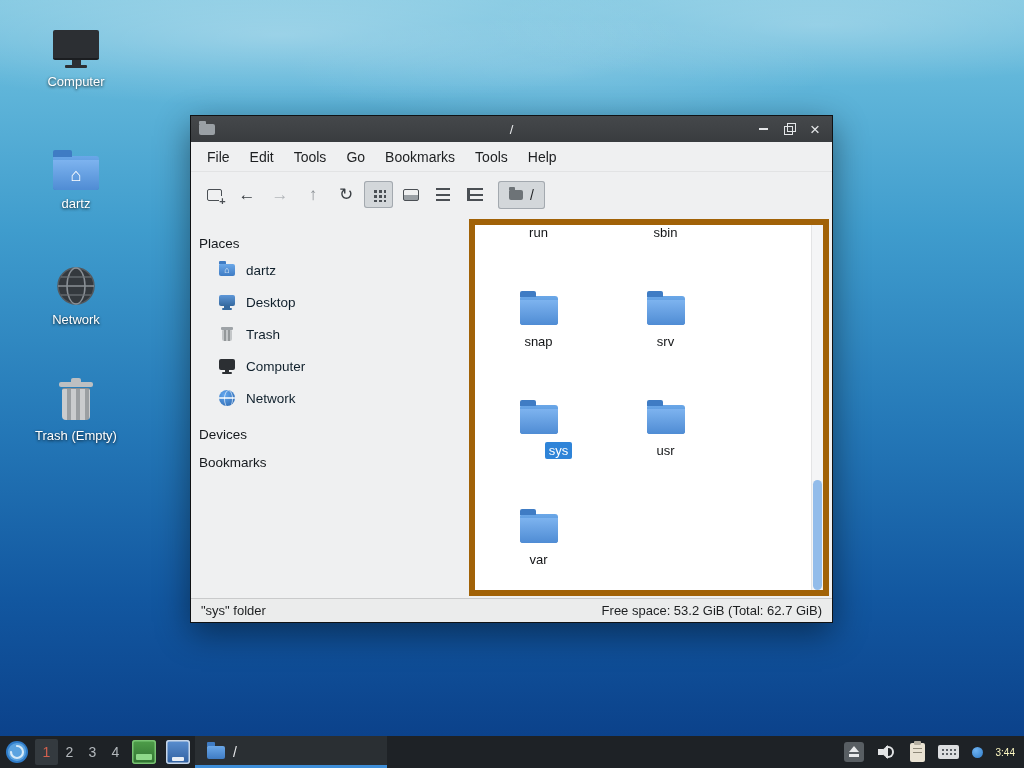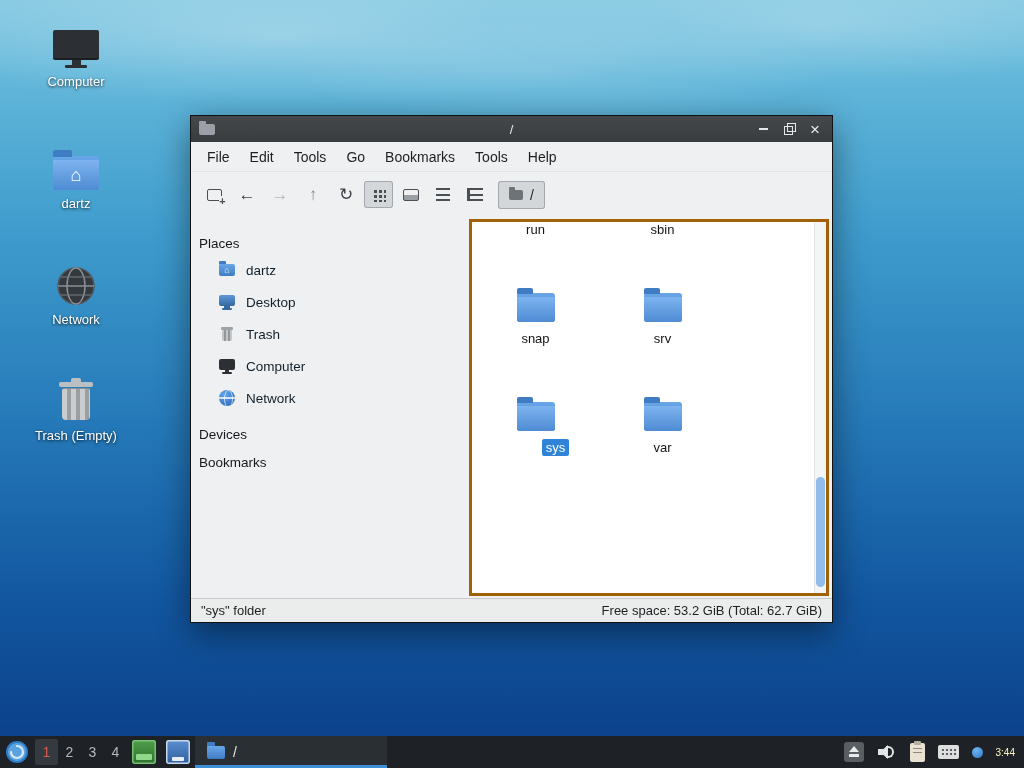--- a/index.html
+++ b/index.html
@@ -92,21 +92,21 @@
   .si-trash .bdy { position:absolute; top:5px; left:4px; width:10px; height:11px; border-radius:1px 1px 2px 2px; background:repeating-linear-gradient(90deg,#c3c6c8 0 2px,#939799 2px 4px); }
   .si-computer .scr { position:absolute; left:1px; top:2px; width:16px; height:11px; background:#2c2f33; border-radius:2px; }
   .si-computer .std { position:absolute; left:7px; top:13px; width:4px; height:2px; background:#2c2f33; }
   .si-computer .bse { position:absolute; left:4px; top:15px; width:10px; height:2px; background:#2c2f33; border-radius:1px; }
   .si-apps { background:conic-gradient(#e5483f 0 25%, #3584e4 0 50%, #f5c211 0 75%, #39b54a 0); border-radius:3px; width:16px !important; height:16px !important; margin:1px; }
   .si-network { width:16px !important; height:16px !important; margin:1px; border-radius:50%; background:radial-gradient(circle at 35% 30%, #63a7ef, #2763ab); position:relative; overflow:hidden; }
   .si-network::before { content:""; position:absolute; left:0; right:0; top:7px; height:1.5px; background:rgba(255,255,255,.75); }
   .si-network::after { content:""; position:absolute; left:4.5px; top:0; width:7px; height:16px; border:1.5px solid rgba(255,255,255,.65); border-radius:50%; }
 
   
-  .fileview { flex:1; margin:2px 3px 2px 0; border:3px solid #a16207; background:#fff; position:relative; overflow:hidden; }
+  .fileview { flex:1; margin:2px 3px 2px 0; border:6px solid #a16207; background:#fff; position:relative; overflow:hidden; }
   .filegrid { position:absolute; left:0; top:-80px; display:grid; grid-template-columns:repeat(2,127px); }
   .fcell { height:109px; display:flex; flex-direction:column; align-items:center; justify-content:flex-end; padding-bottom:13px; }
   .folder-icon { position:relative; width:38px; height:29px; background:linear-gradient(180deg,#6aa7e8,#3f7cc4); border-radius:2px 3px 3px 3px; }
   .folder-icon::before { content:""; position:absolute; top:-5px; left:0; width:16px; height:6px; background:#3f7cc4; border-radius:2px 2px 0 0; }
   .folder-icon::after { content:""; position:absolute; top:4px; left:0; right:0; bottom:0; background:linear-gradient(180deg,#7db3ef,#4f8cd4); border-radius:0 0 3px 3px; }
   .flabel { margin-top:8px; font-size:13px; color:#121416; padding:1px 4px; border-radius:2px; line-height:15px; }
   .flabel.selected { background:#2f84d8; color:#fff;margin-left:40px; }
   .vscroll { position:absolute; top:0; right:0; width:12px; height:100%; background:#f4f5f6; border-left:1px solid #e3e4e5; }
   .vthumb { position:absolute; left:1px; width:9px; border-radius:5px; background:#92bcea; top:255px; height:110px; }
 
@@ -297,20 +297,24 @@
           <div class="fcell">
             <div class="folder-icon"></div>
             <div class="flabel">srv</div>
           </div>
           <div class="fcell">
             <div class="folder-icon"></div>
             <div class="flabel selected">sys</div>
           </div>
           <div class="fcell">
             <div class="folder-icon"></div>
+            <div class="flabel">usr</div>
+          </div>
+          <div class="fcell">
+            <div class="folder-icon"></div>
             <div class="flabel">var</div>
           </div>
         </div>
         <div class="vscroll">
           <div class="vthumb"></div>
         </div>
       </div>
     </div>
 
     <div class="statusbar">

